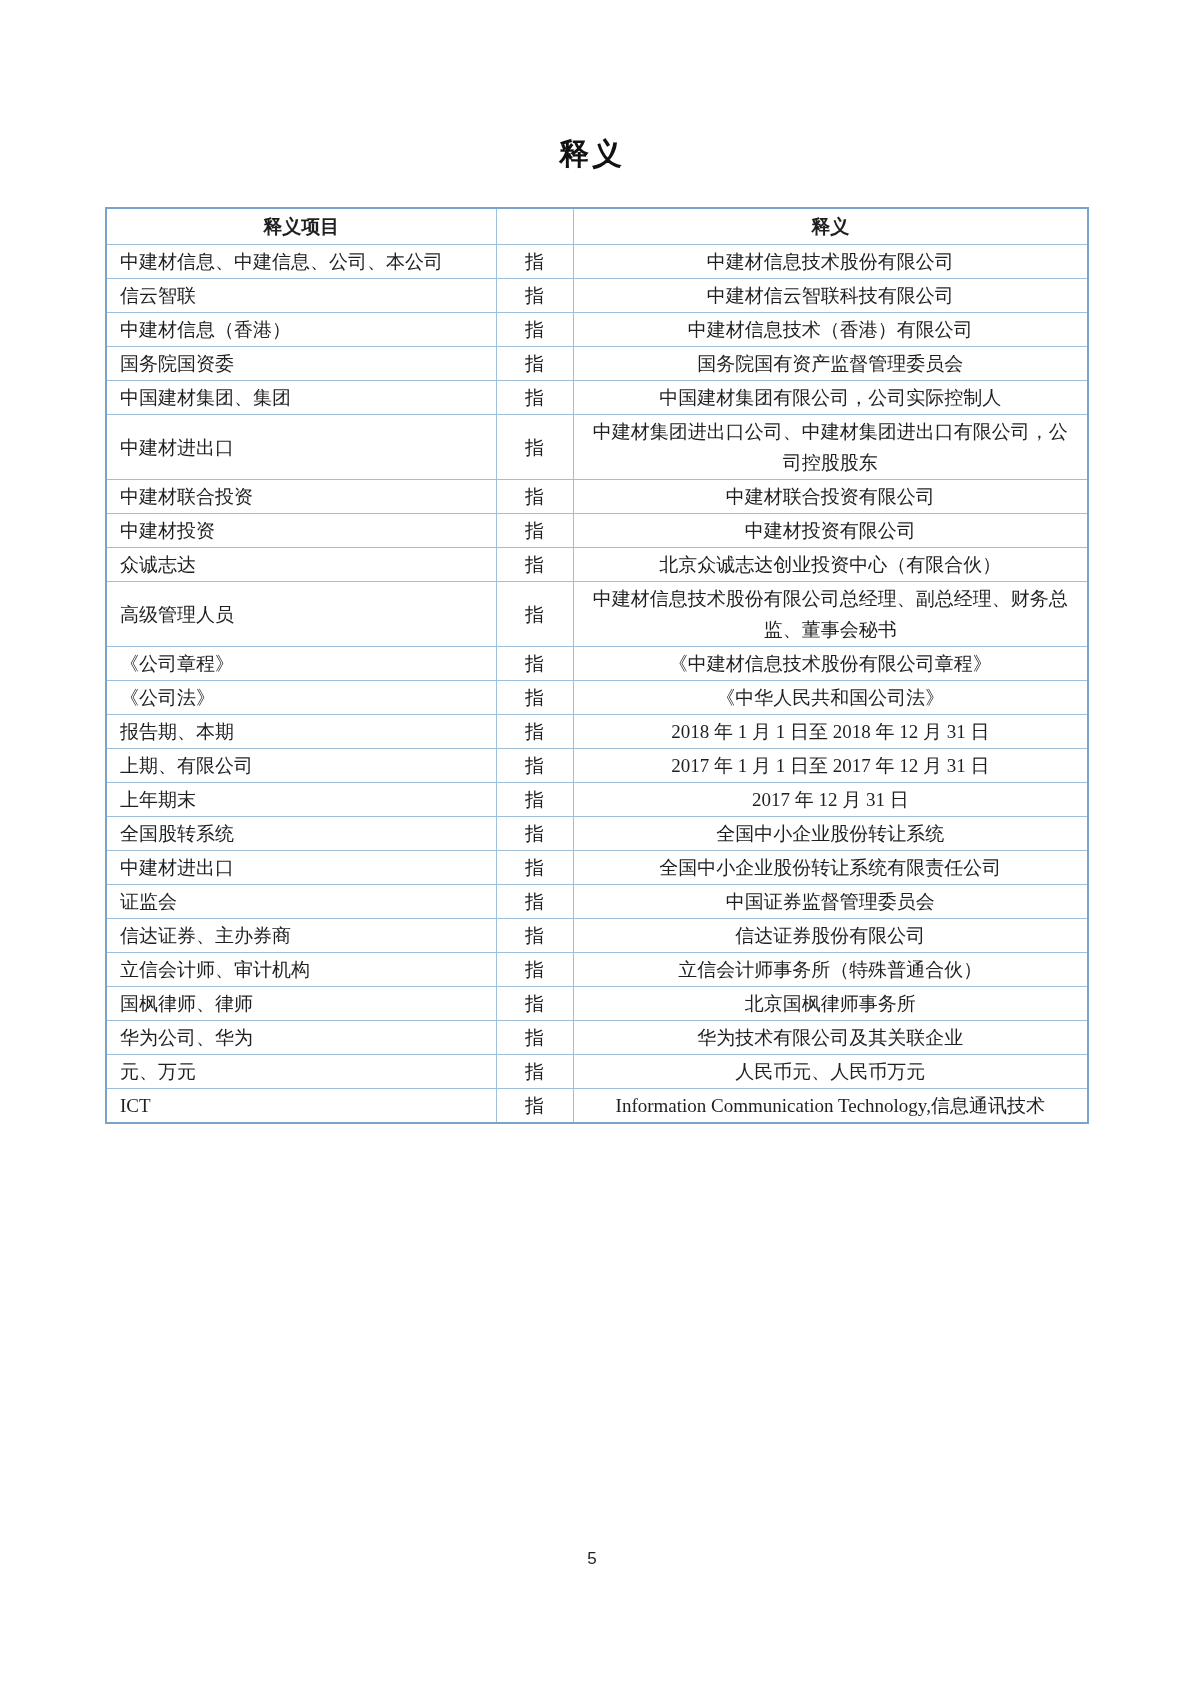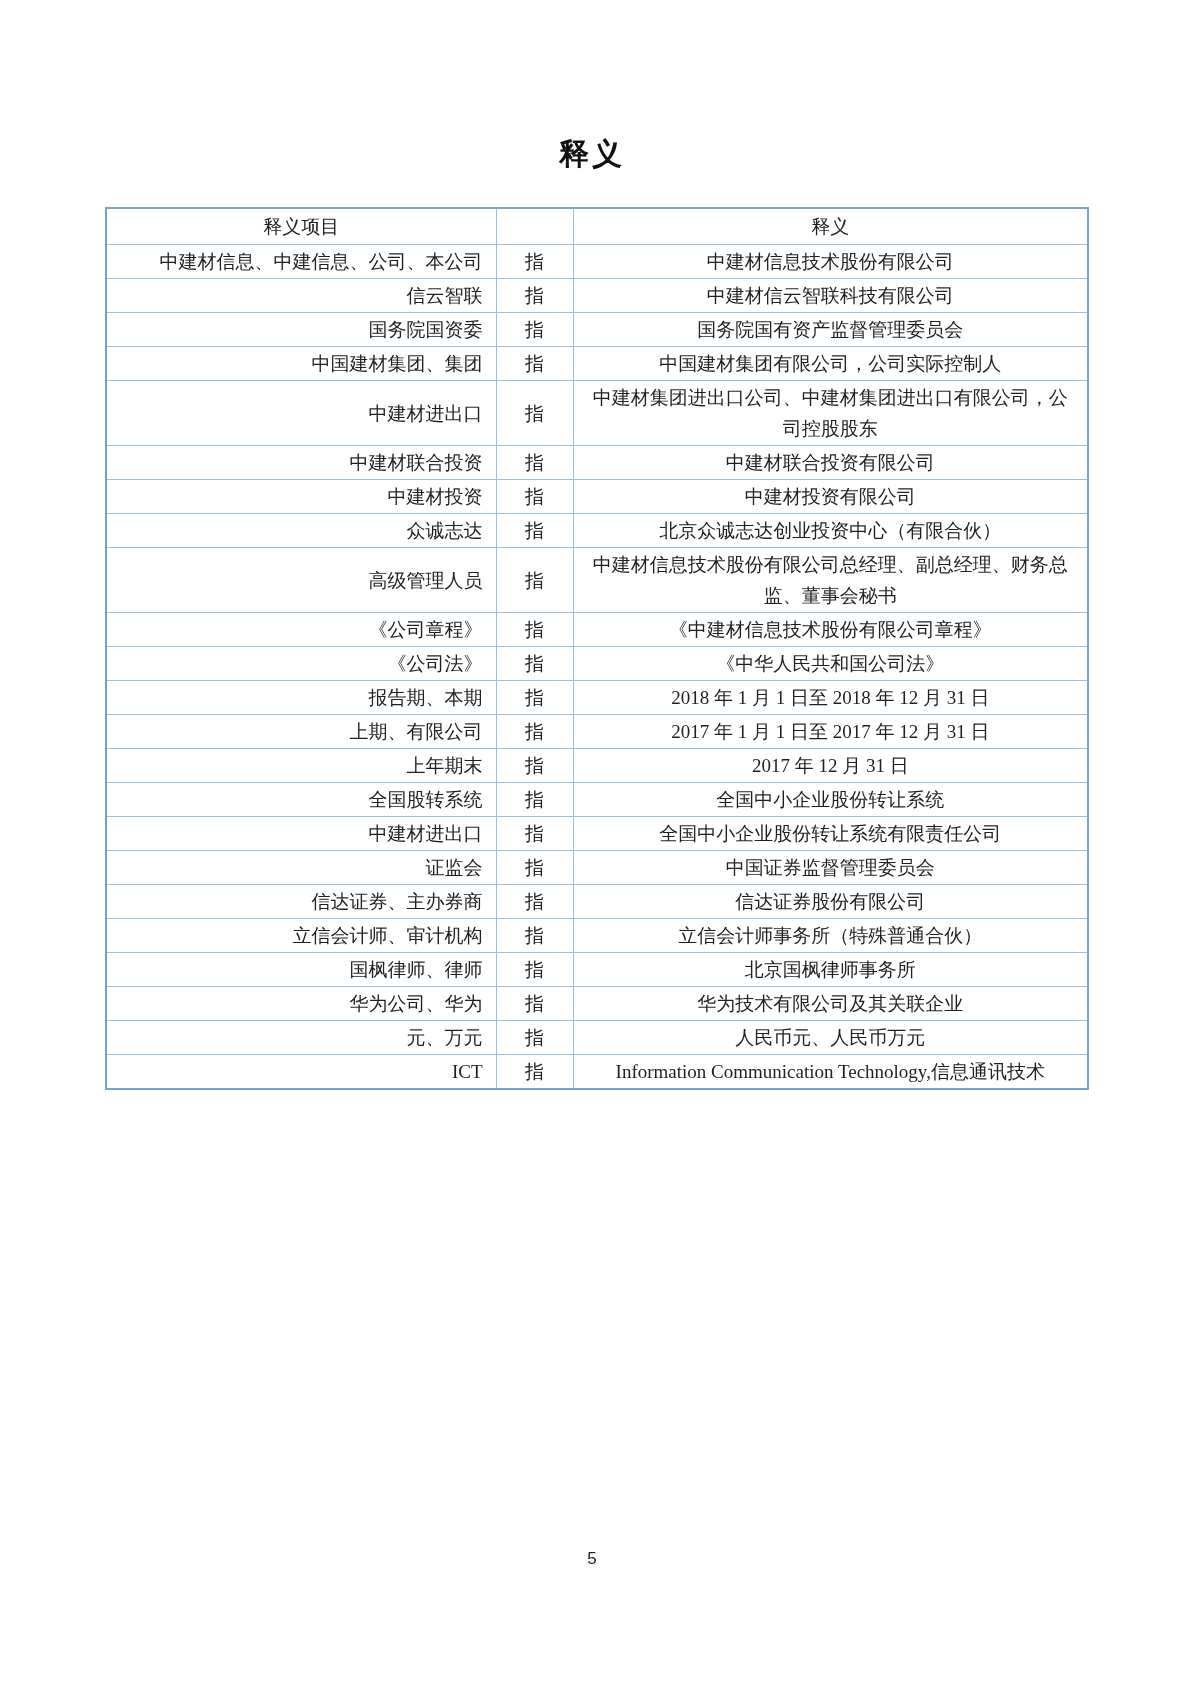--- a/index.html
+++ b/index.html
@@ -44,25 +44,25 @@
   table.def-table col.c-conn { width: 77px; }
   table.def-table col.c-def  { width: 515px; }
   table.def-table th,
   table.def-table td {
     border: 1px solid #9dbfda;
     padding: 1px 13px;
     vertical-align: middle;
     overflow: hidden;
   }
   table.def-table th {
-    font-weight: 400;
+    font-weight: 700;
     text-align: center;
     padding: 2px 13px;
   }
-  td.term-cell { text-align: right; }
+  td.term-cell { text-align: left; }
   td.connector-cell { text-align: center; padding: 1px 2px; }
   td.definition-cell { text-align: center; padding-left: 15px; }
   .page-number {
     position: absolute;
     top: 1549px;
     left: 0;
     width: 1184px;
     text-align: center;
     font-family: "Liberation Sans", "DejaVu Sans", sans-serif;
     font-size: 17px;
@@ -94,20 +94,25 @@
           <td class="term-cell">中建材信息、中建信息、公司、本公司</td>
           <td class="connector-cell">指</td>
           <td class="definition-cell">中建材信息技术股份有限公司</td>
         </tr>
         <tr>
           <td class="term-cell">信云智联</td>
           <td class="connector-cell">指</td>
           <td class="definition-cell">中建材信云智联科技有限公司</td>
         </tr>
         <tr>
+          <td class="term-cell">中建材信息（香港）</td>
+          <td class="connector-cell">指</td>
+          <td class="definition-cell">中建材信息技术（香港）有限公司</td>
+        </tr>
+        <tr>
           <td class="term-cell">国务院国资委</td>
           <td class="connector-cell">指</td>
           <td class="definition-cell">国务院国有资产监督管理委员会</td>
         </tr>
         <tr>
           <td class="term-cell">中国建材集团、集团</td>
           <td class="connector-cell">指</td>
           <td class="definition-cell">中国建材集团有限公司，公司实际控制人</td>
         </tr>
         <tr>

